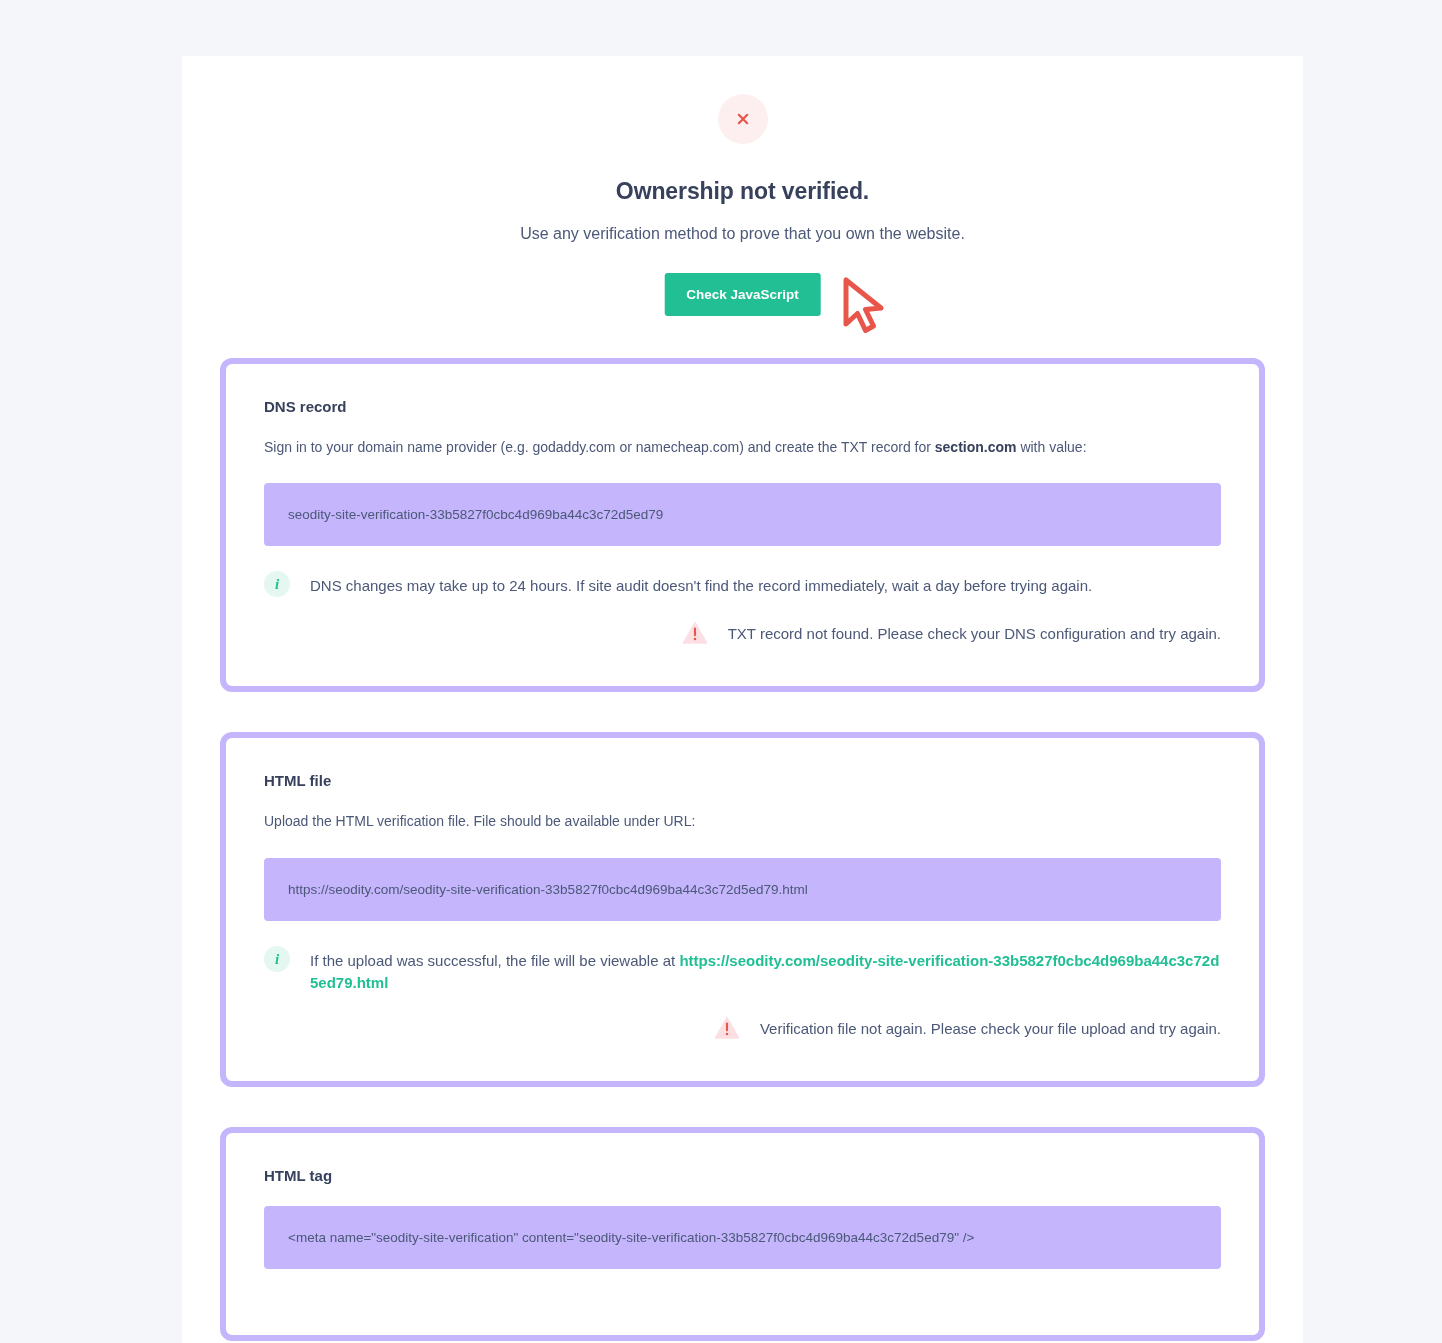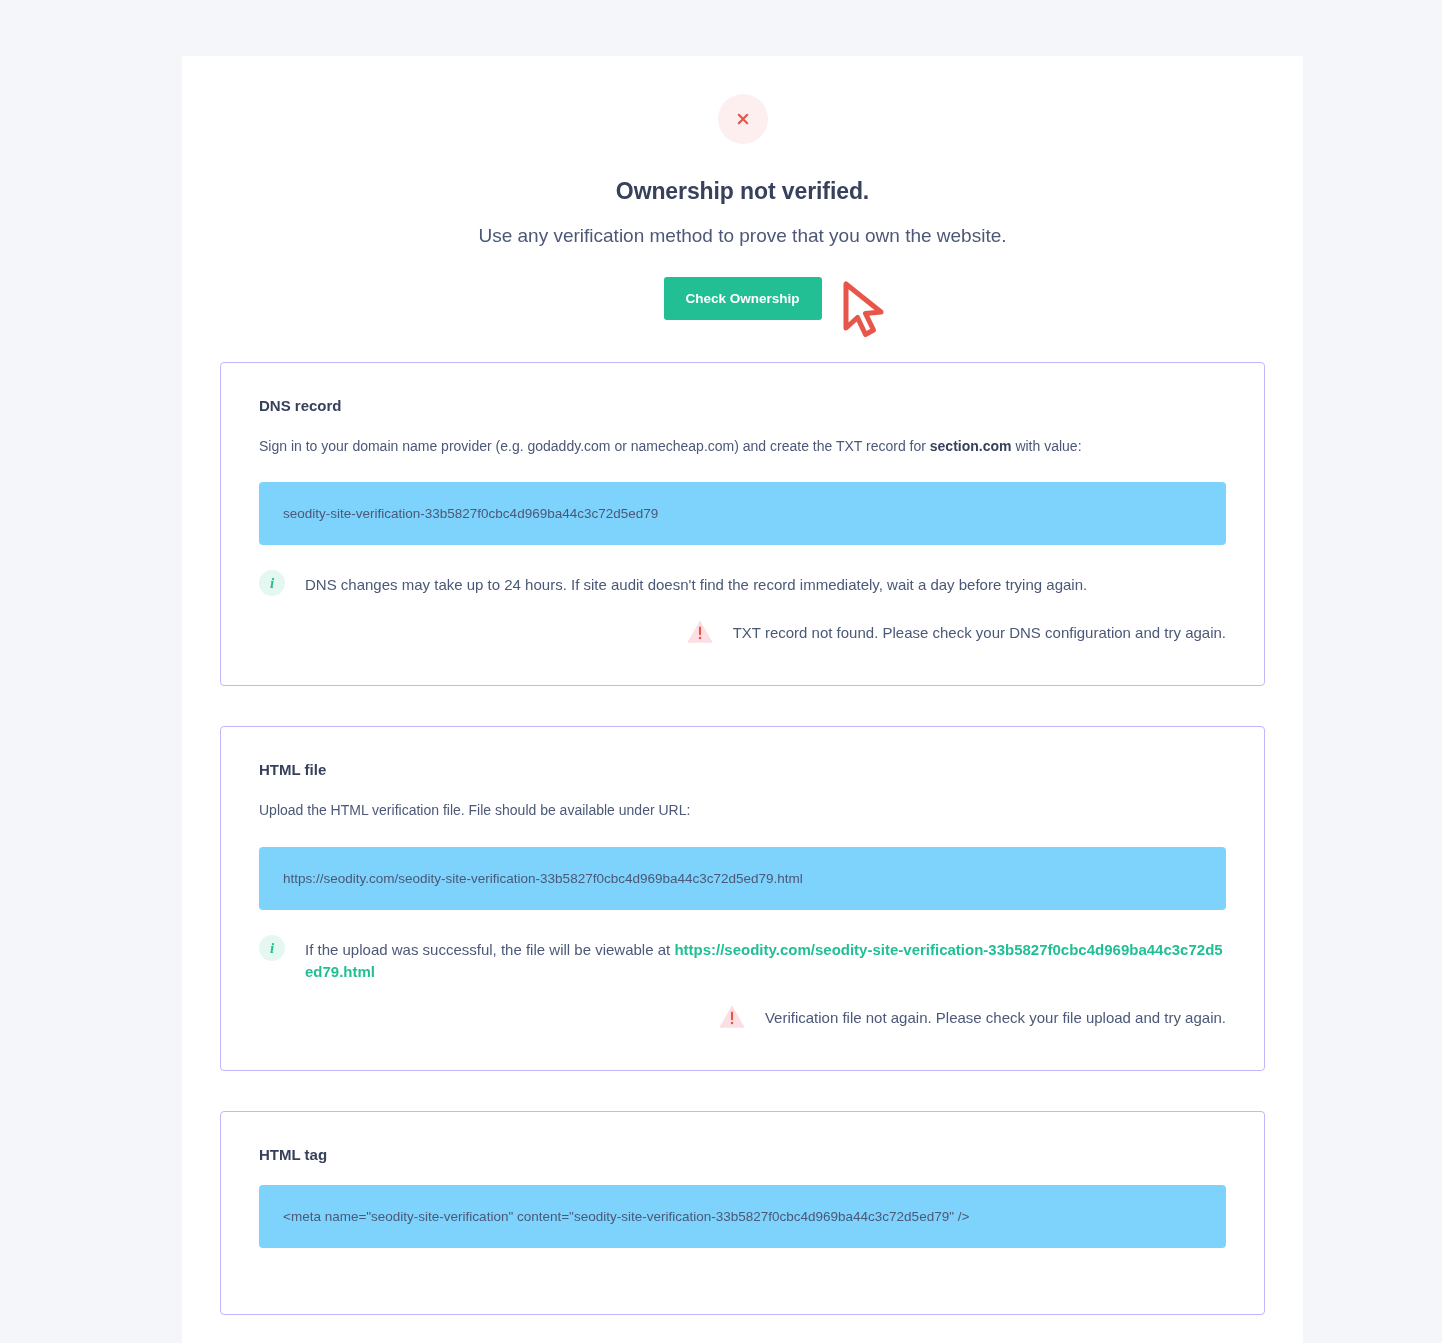--- a/index.html
+++ b/index.html
@@ -40,21 +40,21 @@
   .status-badge svg { display: block; }
   .headline {
     margin: 34px 0 0 0;
     font-size: 23px;
     font-weight: bold;
     color: #37415c;
     letter-spacing: -0.1px;
   }
   .subhead {
     margin: 20px 0 0 0;
-    font-size: 19px;
+    font-size: 16px;
     color: #4c5878;
     font-weight: 400;
   }
 
   
   .cta-row {
     margin-top: 30px;
     position: relative;
     height: 72px;
   }
@@ -81,42 +81,42 @@
     left: 657px;
     top: 3px;
     width: 54px;
     height: 62px;
     pointer-events: none;
   }
 
   
   .cards { padding: 0 38px; }
   .card {
-    border: 1px solid #c4b5fd;
-    border-radius: 4px;
+    border: 6px solid #c4b5fd;
+    border-radius: 12px;
     background: #ffffff;
     padding: 34px 38px 38px 38px;
     margin-bottom: 40px;
   }
   .card:first-child { margin-top: 13px; }
   .card-title {
     font-size: 15px;
     font-weight: bold;
     color: #37415c;
     margin: 0 0 22px 0;
   }
   .card-desc {
     font-size: 14px;
     color: #4c5878;
     margin: 0 0 26px 0;
     line-height: 1.45;
   }
   .card-desc b { font-weight: bold; color: #37415c; }
   .code-box {
-    background: #7dd3fc;
+    background: #c4b5fd;
     border-radius: 4px;
     padding: 24px 24px;
     font-size: 13.5px;
     color: #4c5878;
     word-break: break-all;
     margin-bottom: 28px;
   }
 
   
   .note {
@@ -156,21 +156,21 @@
       <div class="status-badge">
         <svg width="18" height="18" viewBox="0 0 18 18" aria-hidden="true">
           <path d="M4.8 4.8 L13.2 13.2 M13.2 4.8 L4.8 13.2" stroke="#e8554a" stroke-width="2.2" stroke-linecap="round" fill="none"></path>
         </svg>
       </div>
       <h1 class="headline">Ownership not verified.</h1>
       <p class="subhead">Use any verification method to prove that you own the website.</p>
     </div>
 
     <div class="cta-row">
-      <button class="check-btn">Check Ownership</button>
+      <button class="check-btn">Check JavaScript</button>
       <div class="cursor-arrow">
         <svg width="54" height="62" viewBox="0 0 54 62" aria-hidden="true">
           <path d="M7 4 L7 48 L18.5 37.5 L26.5 54.5 L34.5 50 L26.5 33.5 L42 32 Z" fill="none" stroke="#e8554a" stroke-width="5" stroke-linejoin="round" stroke-linecap="round"></path>
         </svg>
       </div>
     </div>
 
     <div class="cards">
 
       <div class="card">

